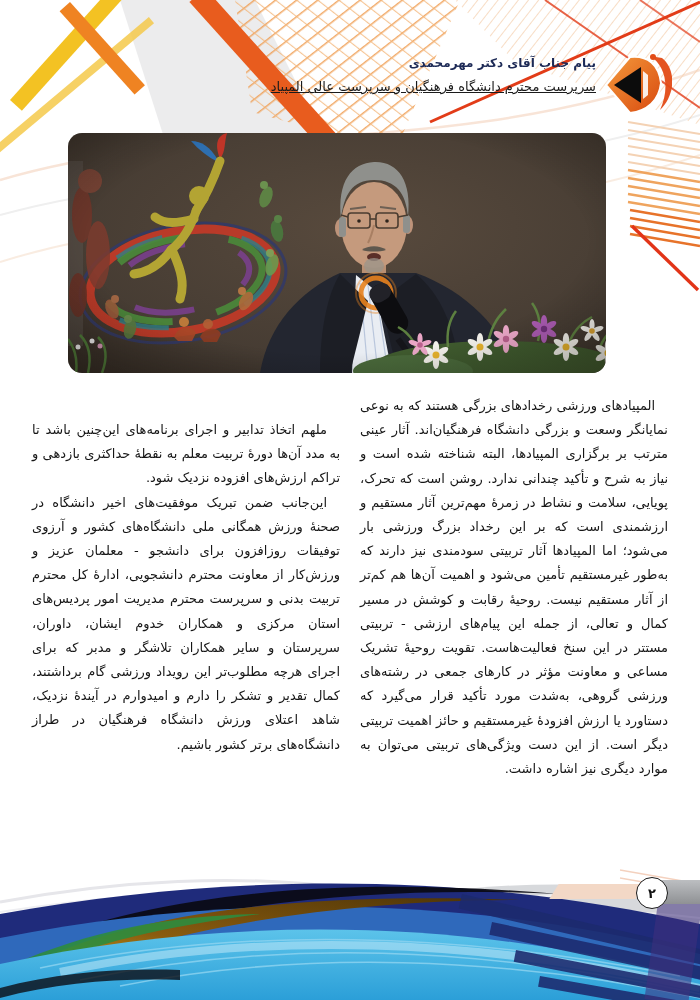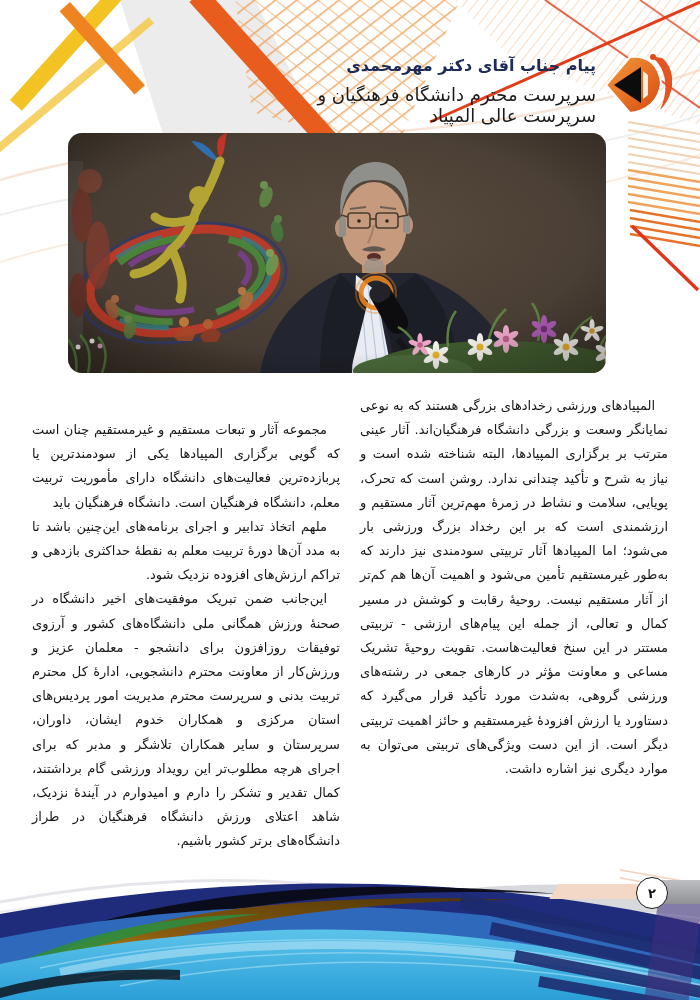--- a/index.html
+++ b/index.html
@@ -1,22 +1,22 @@
 <!DOCTYPE html>
 <html lang="fa"><head>
 <meta charset="utf-8">
 <style>
   html,body{margin:0;padding:0;background:#fff;}
   .page{position:relative;width:700px;height:1000px;background:#fff;overflow:hidden;
         font-family:"DejaVu Sans",sans-serif;}
   .abs{position:absolute;}
   
   .hdr{position:absolute;top:56px;right:104px;width:330px;text-align:right;direction:rtl;z-index:4;}
-  .hdr h1{margin:0 0 9px 0;font-size:16px;font-weight:bold;color:#1d2a56;}
-  .hdr .sub{font-size:18px;color:#1b1b1b;}
+  .hdr h1{margin:0 0 9px 0;font-size:12px;font-weight:bold;color:#1d2a56;}
+  .hdr .sub{font-size:13px;color:#1b1b1b;text-decoration:underline;}
   .hdr-icon{position:absolute;top:48px;right:28px;width:72px;height:76px;z-index:4;}
   
   .photo{position:absolute;left:68px;top:133px;width:538px;height:240px;border-radius:14px;
          overflow:hidden;z-index:3;}
   
   .col{position:absolute;width:308px;direction:rtl;text-align:justify;
        font-size:13px;line-height:24.2px;color:#161616;z-index:2;}
   .col p{margin:0;text-indent:13px;}
   .col-right{top:394px;right:32px;}
   .col-left{top:418px;left:32px;}
@@ -340,21 +340,20 @@
       </g>
       <rect width="538" height="240" fill="url(#vig)"></rect>
     </svg>
   </figure>
 
   <main>
     <section class="col col-right">
       <p>المپیادهای ورزشی رخدادهای بزرگی هستند که به نوعی نمایانگر وسعت و بزرگی دانشگاه فرهنگیان‌اند. آثار عینی مترتب بر برگزاری المپیادها، البته شناخته شده است و نیاز به شرح و تأکید چندانی ندارد. روشن است که تحرک، پویایی، سلامت و نشاط در زمرهٔ مهم‌ترین آثار مستقیم و ارزشمندی است که بر این رخداد بزرگ ورزشی بار می‌شود؛ اما المپیادها آثار تربیتی سودمندی نیز دارند که به‌طور غیرمستقیم تأمین می‌شود و اهمیت آن‌ها هم کم‌تر از آثار مستقیم نیست. روحیهٔ رقابت و کوشش در مسیر کمال و تعالی، از جمله این پیام‌های ارزشی - تربیتی مستتر در این سنخ فعالیت‌هاست. تقویت روحیهٔ تشریک مساعی و معاونت مؤثر در کارهای جمعی در رشته‌های ورزشی گروهی، به‌شدت مورد تأکید قرار می‌گیرد که دستاورد یا ارزش افزودهٔ غیرمستقیم و حائز اهمیت تربیتی دیگر است. از این دست ویژگی‌های تربیتی می‌توان به موارد دیگری نیز اشاره داشت.</p>
     </section>
     <section class="col col-left">
-      <p>مجموعه آثار و تبعات مستقیم و غیرمستقیم چنان است که گویی برگزاری المپیادها یکی از سودمندترین یا پربازده‌ترین فعالیت‌های دانشگاه دارای مأموریت تربیت معلم، دانشگاه فرهنگیان است. دانشگاه فرهنگیان باید</p>
       <p>ملهم اتخاذ تدابیر و اجرای برنامه‌های این‌چنین باشد تا به مدد آن‌ها دورهٔ تربیت معلم به نقطهٔ حداکثری بازدهی و تراکم ارزش‌های افزوده نزدیک شود.</p>
       <p>این‌جانب ضمن تبریک موفقیت‌های اخیر دانشگاه در صحنهٔ ورزش همگانی ملی دانشگاه‌های کشور و آرزوی توفیقات روزافزون برای دانشجو - معلمان عزیز و ورزش‌کار از معاونت محترم دانشجویی، ادارهٔ کل محترم تربیت بدنی و سرپرست محترم مدیریت امور پردیس‌های استان مرکزی و همکاران خدوم ایشان، داوران، سرپرستان و سایر همکاران تلاشگر و مدبر که برای اجرای هرچه مطلوب‌تر این رویداد ورزشی گام برداشتند، کمال تقدیر و تشکر را دارم و امیدوارم در آیندهٔ نزدیک، شاهد اعتلای ورزش دانشگاه فرهنگیان در طراز دانشگاه‌های برتر کشور باشیم.</p>
     </section>
   </main>
 
   <svg class="abs z3" width="700" height="132" viewBox="0 0 700 132" style="left:0;top:868px;">
     <defs>
       <linearGradient id="gradBrown" x1="0" y1="1" x2="1" y2="0">
         <stop offset="0" stop-color="#e8c31e"></stop>
           <stop offset=".45" stop-color="#8a5c10"></stop>

